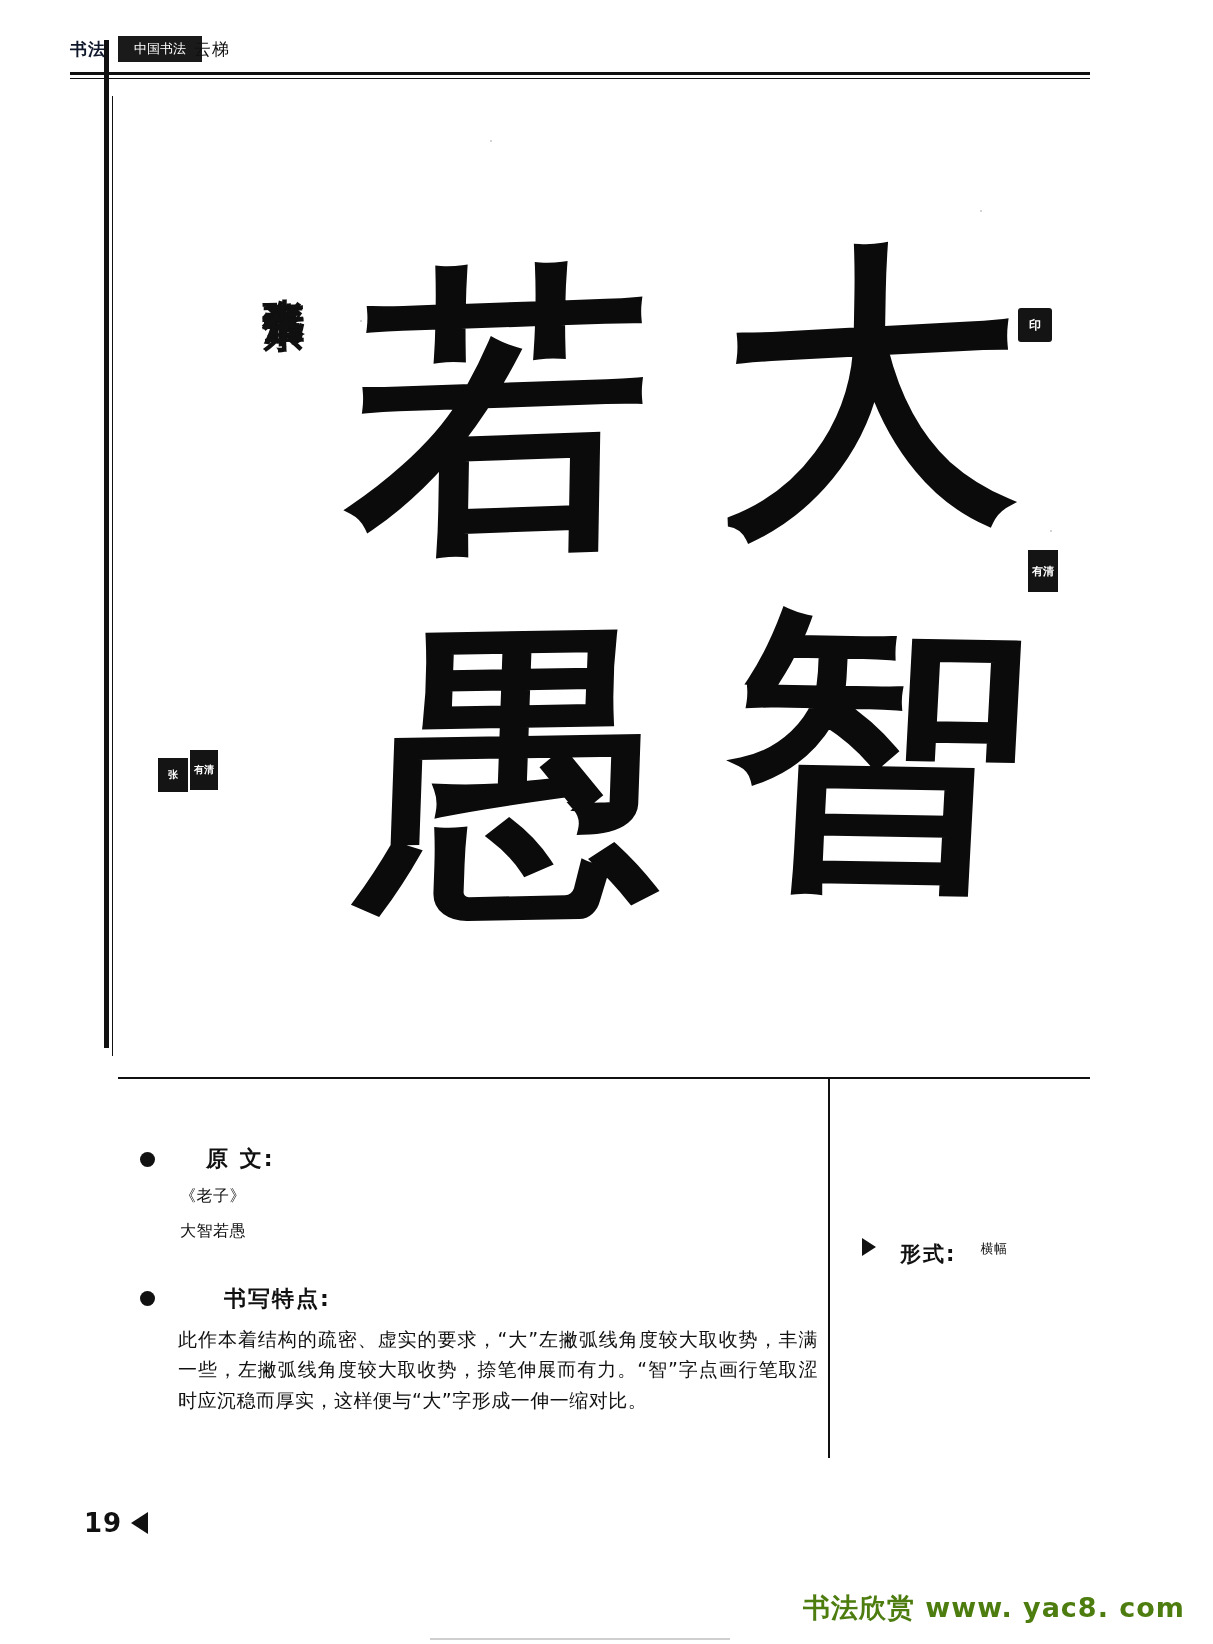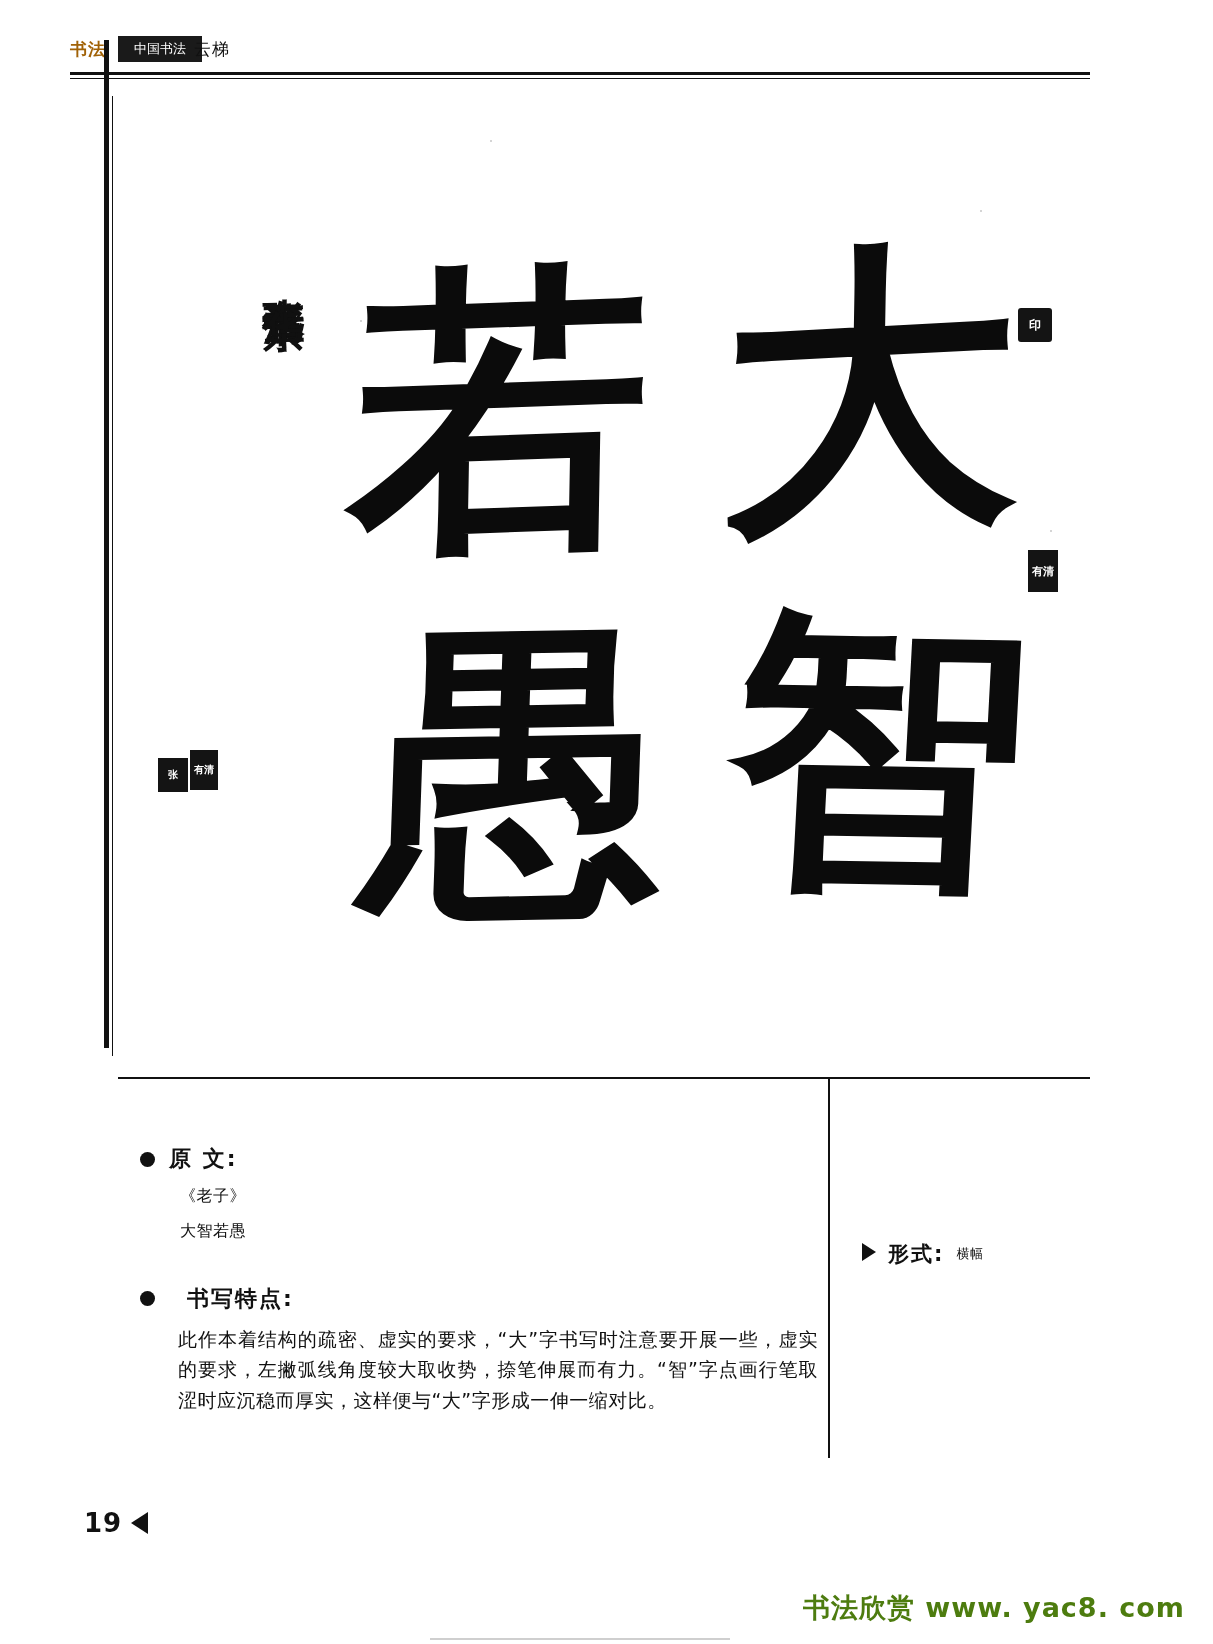--- a/index.html
+++ b/index.html
@@ -24,21 +24,21 @@
     width: 1020px;
     height: 30px;
   }
   .header-label {
     position: absolute;
     left: 0;
     top: 0;
     font-size: 17px;
     font-weight: bold;
     letter-spacing: 1px;
-    color: #a16207;
+    color: #0f172a;
     white-space: nowrap;
   }
   .header-badge {
     position: absolute;
     left: 48px;
     top: -2px;
     width: 84px;
     height: 26px;
     background: #1a1a1a;
     color: #fff;
@@ -180,20 +180,21 @@
     width: 15px;
     height: 15px;
     border-radius: 50%;
     background: #111;
     flex: 0 0 auto;
   }
   .note-title {
     font-size: 22px;
     font-weight: bold;
     letter-spacing: 2px;
+    margin-left: 37px;
   }
   .note-body {
     margin: 10px 0 0 40px;
     font-size: 17px;
     line-height: 1.55;
     letter-spacing: 0.5px;
   }
   .note-body.small { font-size: 16px; }
   .note-body.justified {
     text-align: justify;
@@ -204,22 +205,22 @@
   }
 
   .meta {
     position: absolute;
     left: 862px;
     top: 1240px;
     width: 300px;
   }
   .meta-row {
     display: flex;
-    align-items: center;
-    gap: 12px;
+    align-items: flex-start;
+    gap: 24px;
     margin-bottom: 94px;
   }
   .tri-marker {
     width: 0;
     height: 0;
     border-left: 14px solid #111;
     border-top: 9px solid transparent;
     border-bottom: 9px solid transparent;
     position: relative;
     top: -2px;
@@ -335,21 +336,21 @@
     <span class="bullet-dot"></span>
     <span class="note-title">原 文:</span>
   </div>
   <div class="note-body small">《老子》</div>
   <div class="note-body small">大智若愚</div>
 
   <div class="note-head" style="margin-top:40px;gap:32px;">
     <span class="bullet-dot"></span>
     <span class="note-title">书写特点:</span>
   </div>
-  <div class="note-body justified">此作本着结构的疏密、虚实的要求，“大”字书写时注意要开展一些，虚实的要求，左撇弧线角度较大取收势，捺笔伸展而有力。“智”字点画行笔取涩时应沉稳而厚实，这样便与“大”字形成一伸一缩对比。</div>
+  <div class="note-body justified">此作本着结构的疏密、虚实的要求，“大”左撇弧线角度较大取收势，丰满一些，左撇弧线角度较大取收势，捺笔伸展而有力。“智”字点画行笔取涩时应沉稳而厚实，这样便与“大”字形成一伸一缩对比。</div>
 </div>
 
 <div class="meta">
   <div class="meta-row">
     <span class="tri-marker"></span>
     <span class="meta-label">形式:</span>
     <span class="meta-value">横幅</span>
   </div>
 </div>
 

